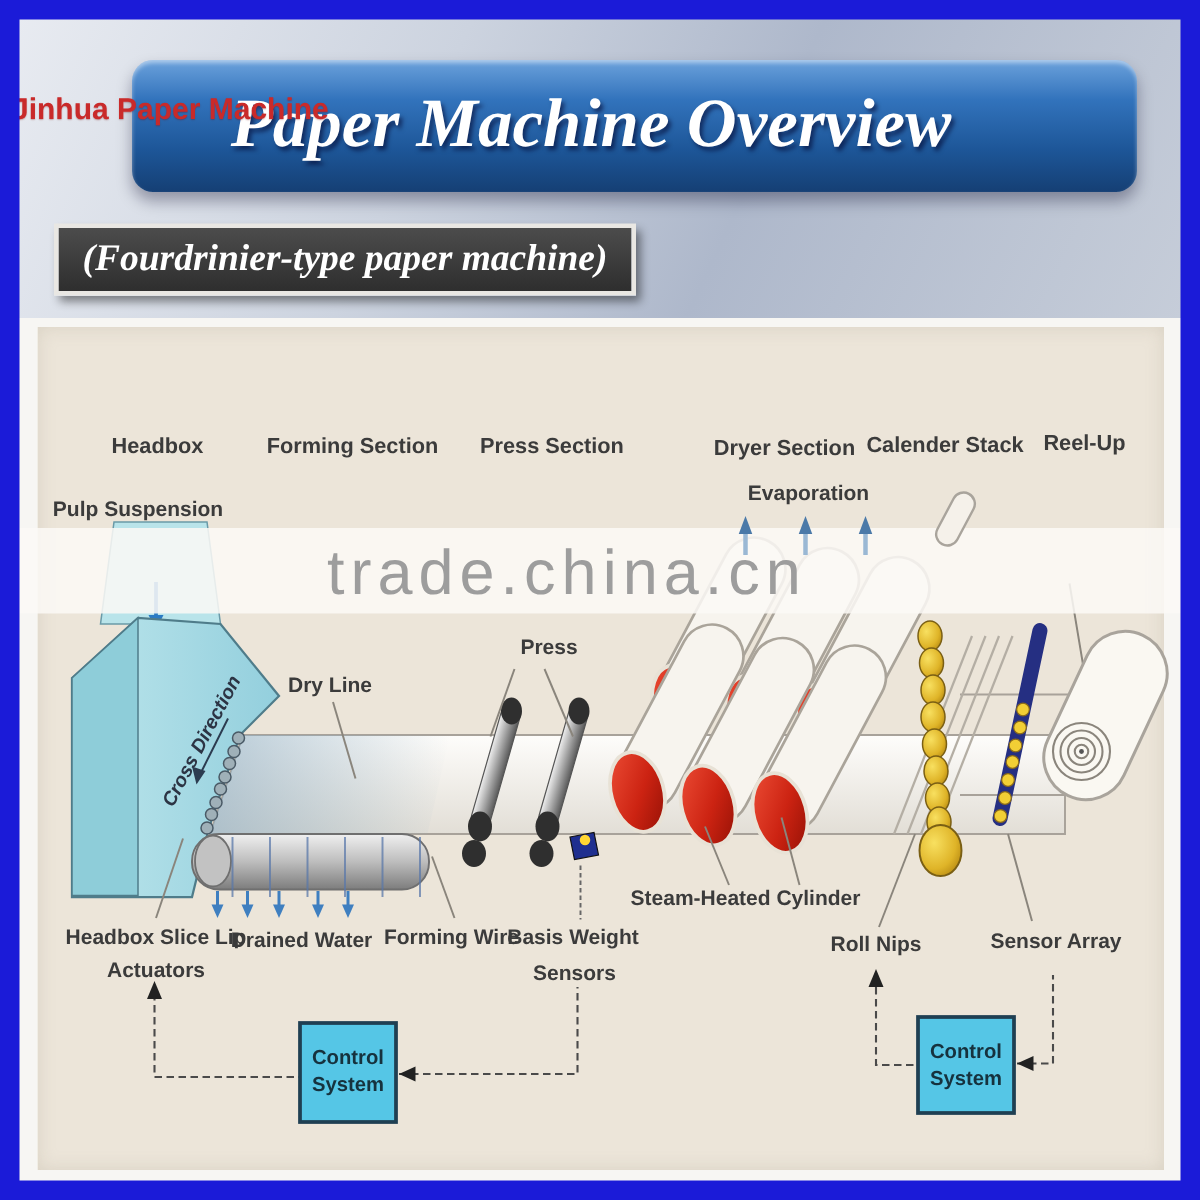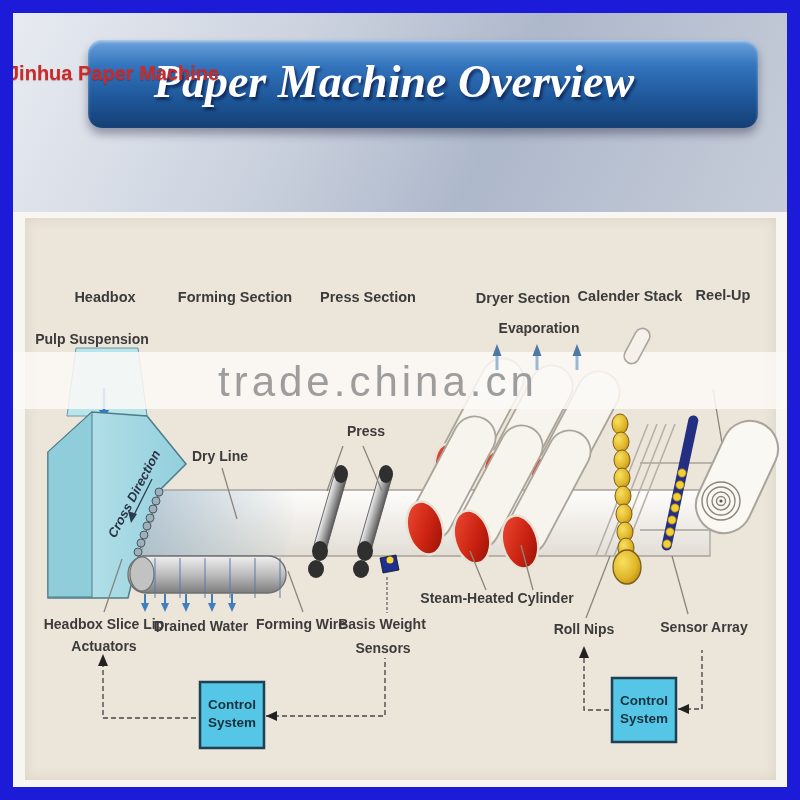--- a/index.html
+++ b/index.html
@@ -39,20 +39,21 @@
 
   <div class="header-bg"></div>
 
   <div class="banner">
     <div class="banner-text">Paper Machine Overview</div>
   </div>
 
 
   <div class="company">Jinhua Paper Machine</div>
 
+  <div class="subbanner">(Fourdrinier-type paper machine)</div>
 
   <div class="panel"></div>
 
   <svg class="overlay-svg" viewBox="0 0 800 800">
     <defs>
       <linearGradient id="webG" x1="0" y1="0" x2="0" y2="1">
         <stop offset="0" stop-color="#fefdfb"></stop>
           <stop offset="1" stop-color="#e2ded6"></stop>
       </linearGradient>
       <linearGradient id="wetG" x1="0" y1="0" x2="1" y2="0">

